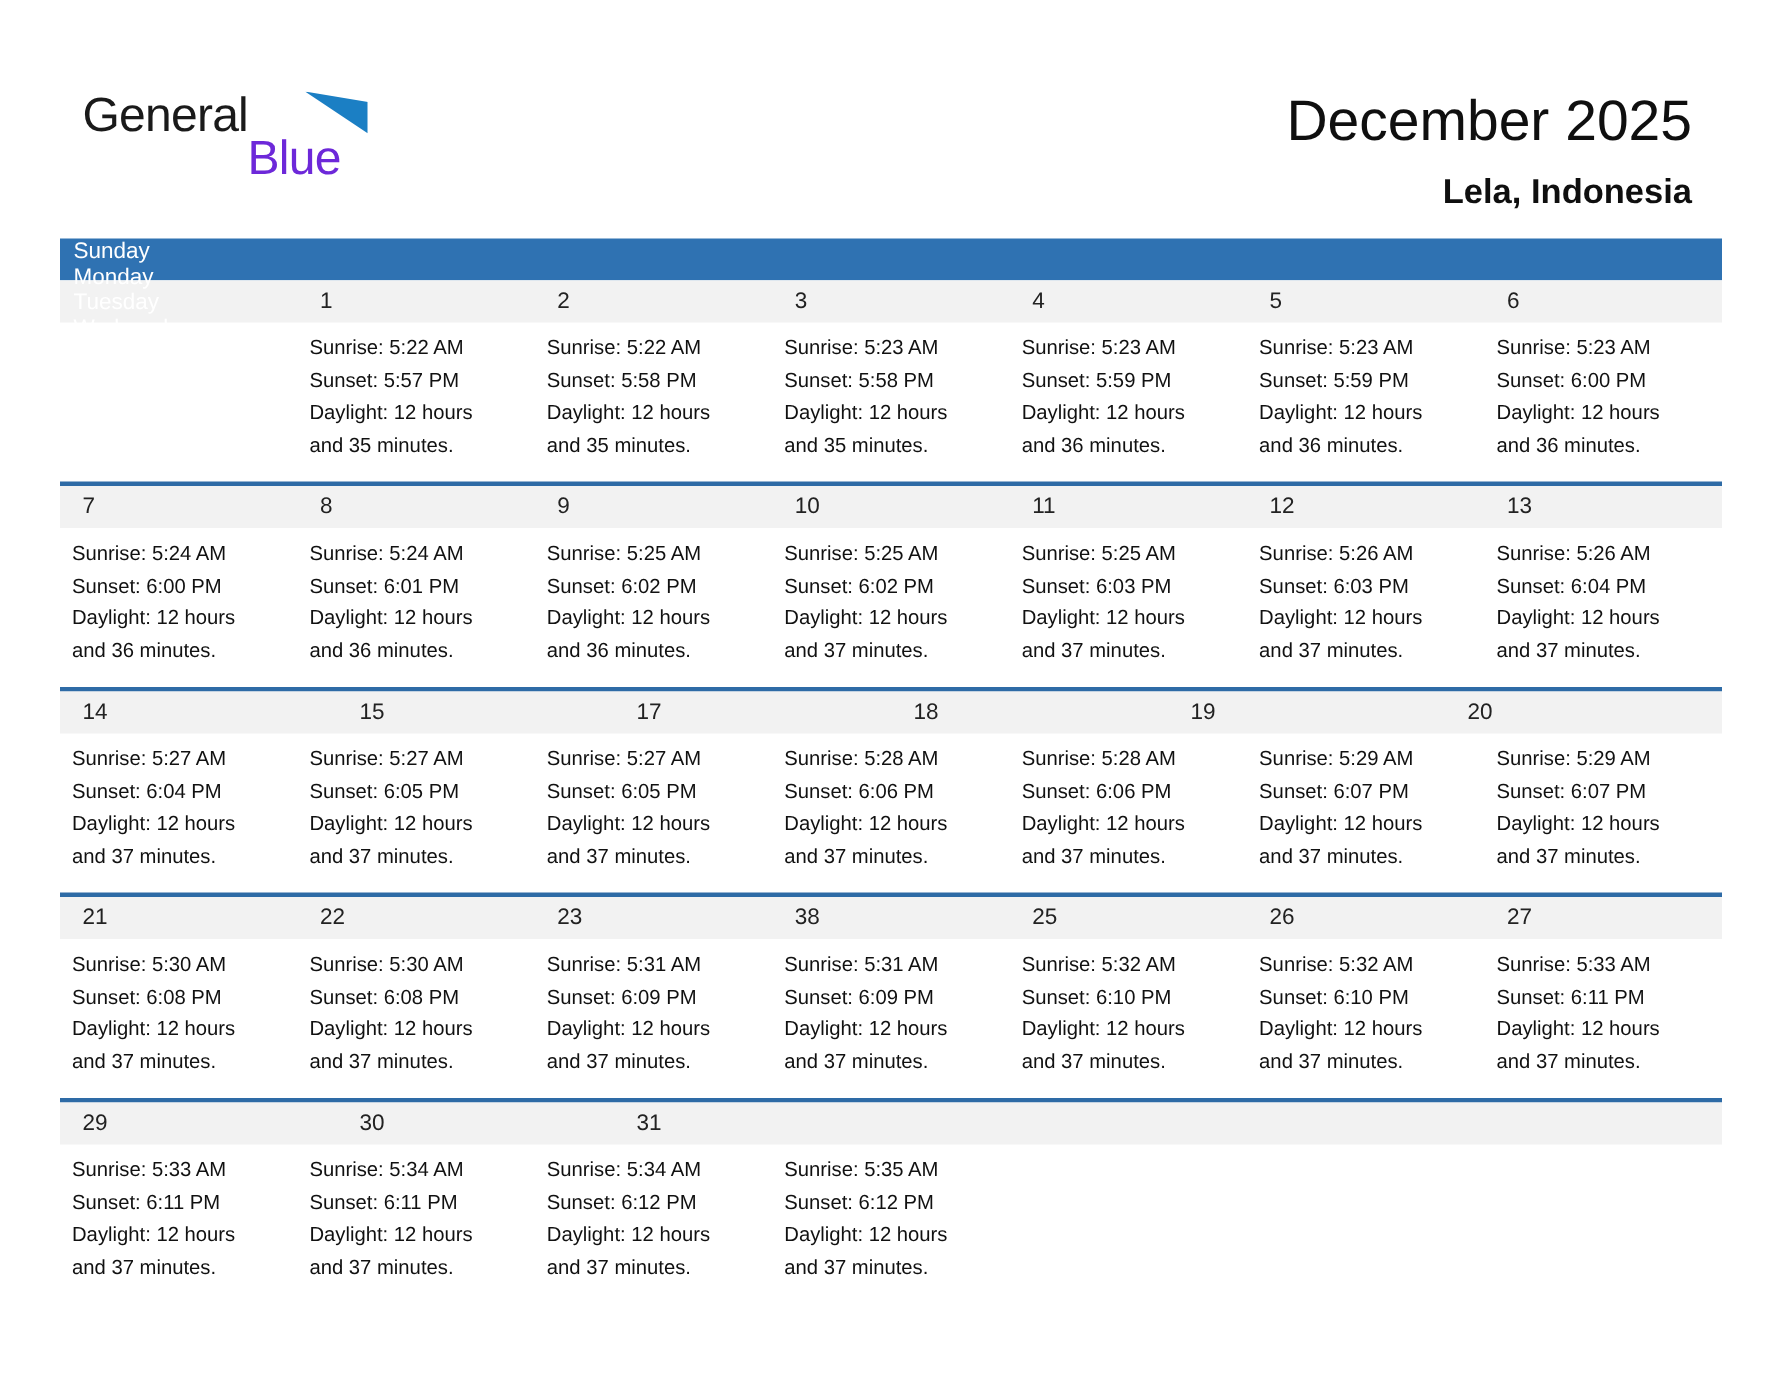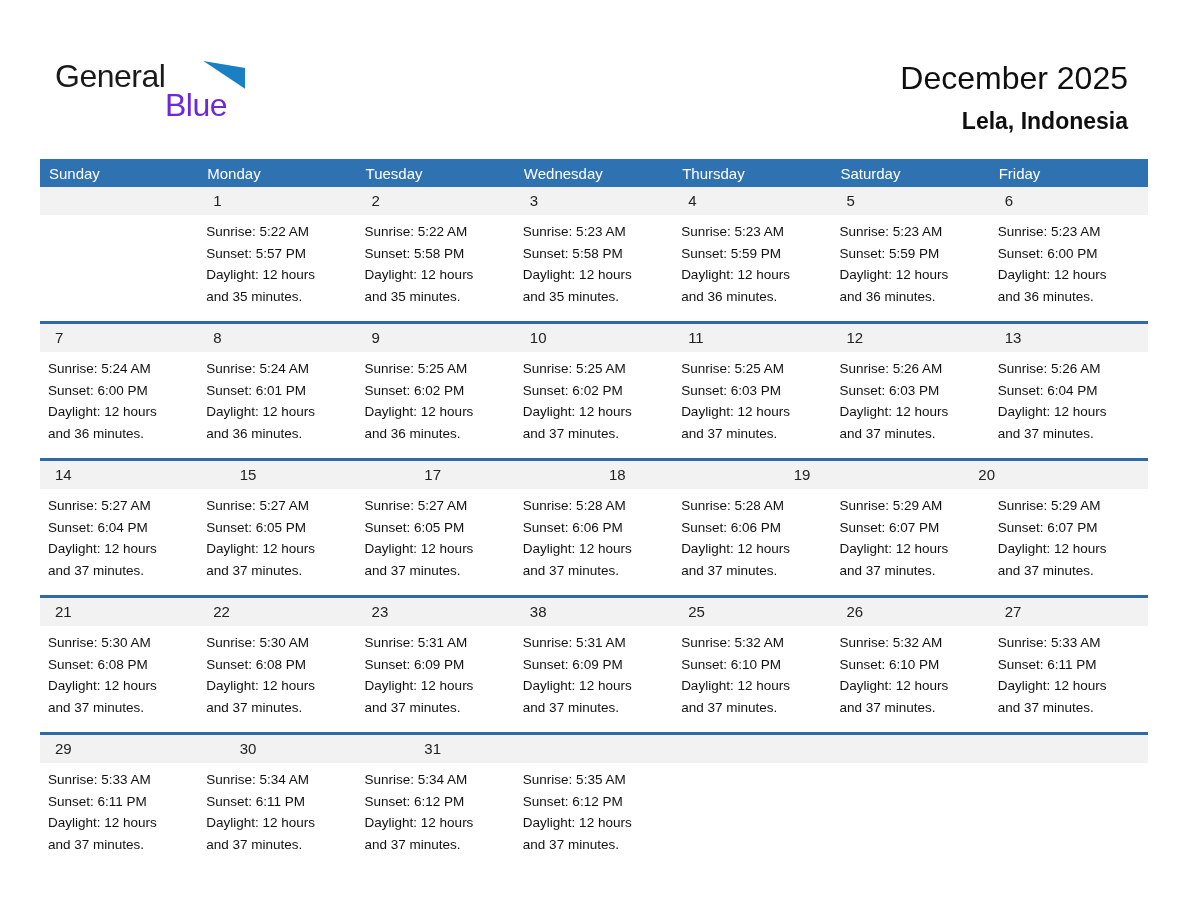--- a/index.html
+++ b/index.html
@@ -18,26 +18,26 @@
   .logo-general { font-size:32px; color:#1a1a1a; letter-spacing:-0.5px; }
   .logo-triangle {
     width:42px; height:28px; margin-left:2px; margin-top:3px;
     background:#1b7fc4;
     clip-path: polygon(0 0, 100% 100%, 100% 25%);
   }
   .logo-blue { font-size:32px; color:#6d28d9; margin-left:110px; margin-top:-8px; letter-spacing:-0.5px; }
 
   
   .title-block { position:absolute; right:60px; top:60px; text-align:right; }
-  .title { font-size:32px; color:#0f0f0f; }
+  .title { font-size:38px; color:#0f0f0f; }
   .subtitle { font-size:23px; color:#0f0f0f; margin-top:11px;font-weight:bold; }
 
   
   .calendar { position:absolute; left:40px; top:159px; width:1108px; }
-  .weekday-row { display:flex; background:#2f72b2; height:28px; }
+  .weekday-row { display:flex; background:#2f72b2; height:28px;flex-direction:column; }
   .weekday-cell {
     flex:1 1 0; color:#ffffff; font-size:15px;
     padding-left:9px; display:flex; align-items:center;
   }
   .week-row { background:#ffffff; }
   .week-row + .week-row { border-top:3px solid #2e6ba6; }
   .number-band { display:flex; background:#f2f2f2; height:28px; }
   .number-cell {
     flex:1 1 0; font-size:15px; color:#222222;
     padding-left:15px; padding-top:5px;

